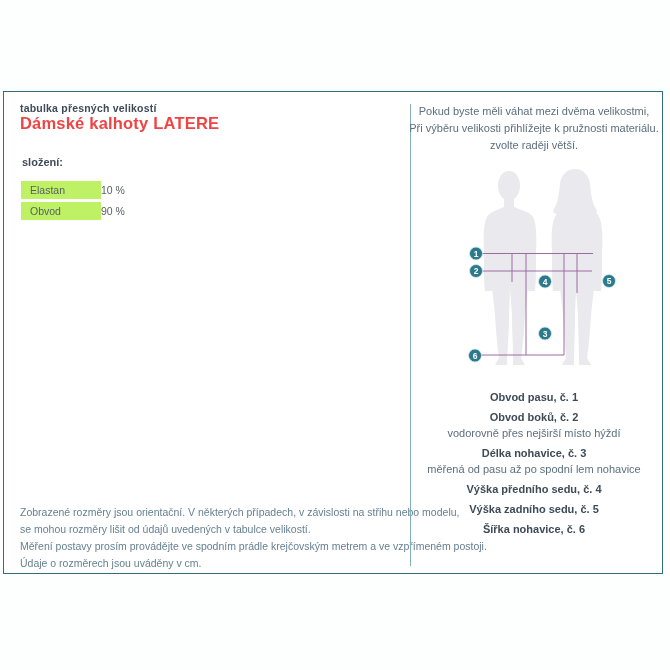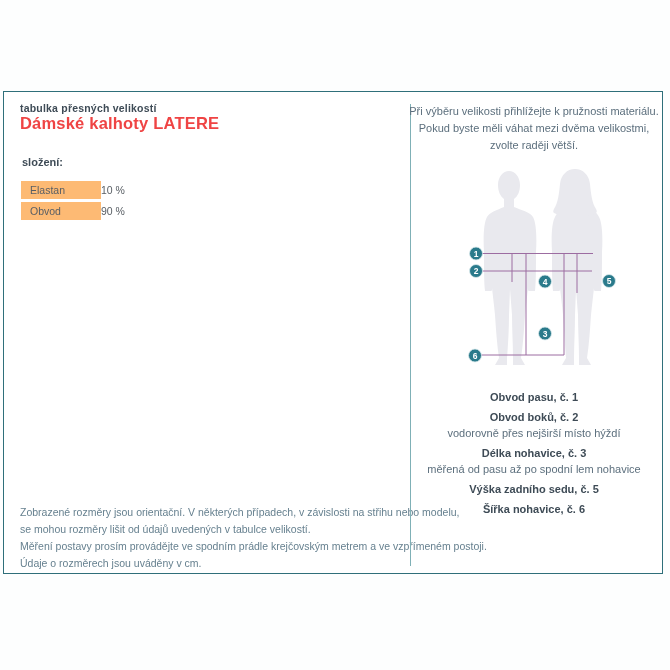--- a/index.html
+++ b/index.html
@@ -9,21 +9,21 @@
          border:1px solid #2f6f7a;background:#ffffff;}
   
   .eyebrow{position:absolute;left:16px;top:10px;font-size:10.5px;font-weight:bold;
            color:#3e4b56;letter-spacing:.2px;}
   .title{position:absolute;left:16px;top:22px;margin:0;font-size:16.5px;font-weight:bold;
          color:#ef4444;letter-spacing:.2px;}
   .comp-heading{position:absolute;left:18px;top:64px;font-size:11px;font-weight:bold;color:#3e4b56;}
   .comp-table{position:absolute;left:17px;top:89px;width:250px;}
   .comp-row{display:flex;align-items:center;margin-bottom:3px;height:18px;}
   .comp-cell-label{width:71px;padding-left:9px;height:18px;line-height:18px;
-                   background:#fdba74;font-size:10.5px;color:#585e64;}
+                   background:#bef264;font-size:10.5px;color:#585e64;}
   .comp-cell-value{margin-left:0;font-size:10.5px;color:#585e64;}
   .footnote{position:absolute;left:16px;top:412px;font-size:10.5px;color:#66808f;line-height:17px;}
   
   .divider{position:absolute;left:406px;top:12px;width:1px;height:462px;background:#7fb0b6;}
   
   .intro{position:absolute;left:402px;top:11px;width:256px;text-align:center;
          font-size:11px;color:#5c6f7d;line-height:17px;}
   .figure{position:absolute;left:442px;top:72px;width:190px;height:206px;}
   .measure-list{position:absolute;left:402px;top:297px;width:256px;text-align:center;}
   .m-item{margin-bottom:4px;}
@@ -59,22 +59,22 @@
     <div class="footnote">
       <div>Zobrazené rozměry jsou orientační. V některých případech, v závislosti na střihu nebo modelu,</div>
       <div>se mohou rozměry lišit od údajů uvedených v tabulce velikostí.</div>
       <div>Měření postavy prosím provádějte ve spodním prádle krejčovským metrem a ve vzpřímeném postoji.</div>
       <div>Údaje o rozměrech jsou uváděny v cm.</div>
     </div>
 
     <div class="divider"></div>
 
     <div class="intro">
+      <div>Pokud byste měli váhat mezi dvěma velikostmi,</div>
       <div>Při výběru velikosti přihlížejte k pružnosti materiálu.</div>
-      <div>Pokud byste měli váhat mezi dvěma velikostmi,</div>
       <div>zvolte raději větší.</div>
     </div>
 
     <svg class="figure" viewBox="446 164 190 206" xmlns="http://www.w3.org/2000/svg">
 
       <path class="sil" d="
         M509,171 C503,171 498,177 498,185 C498,191 500,196 504,199 L504,207
         C497,210 490,212 487,217 C484,222 483,236 484,252 C484,268 484,282 485,291
         L491,291 C492,291 492,290 492,288
         C493,297 494,305 495,315 C496,330 497,345 499,358
@@ -142,20 +142,23 @@
       </div>
       <div class="m-item">
         <div class="m-label">Obvod boků, č. 2</div>
         <div class="m-desc">vodorovně přes nejširší místo hýždí</div>
       </div>
       <div class="m-item">
         <div class="m-label">Délka nohavice, č. 3</div>
         <div class="m-desc">měřená od pasu až po spodní lem nohavice</div>
       </div>
       <div class="m-item">
+        <div class="m-label">Výška předního sedu, č. 4</div>
+      </div>
+      <div class="m-item">
         <div class="m-label">Výška zadního sedu, č. 5</div>
       </div>
       <div class="m-item">
         <div class="m-label">Šířka nohavice, č. 6</div>
       </div>
     </div>
 
   </div>
 </div>
 

